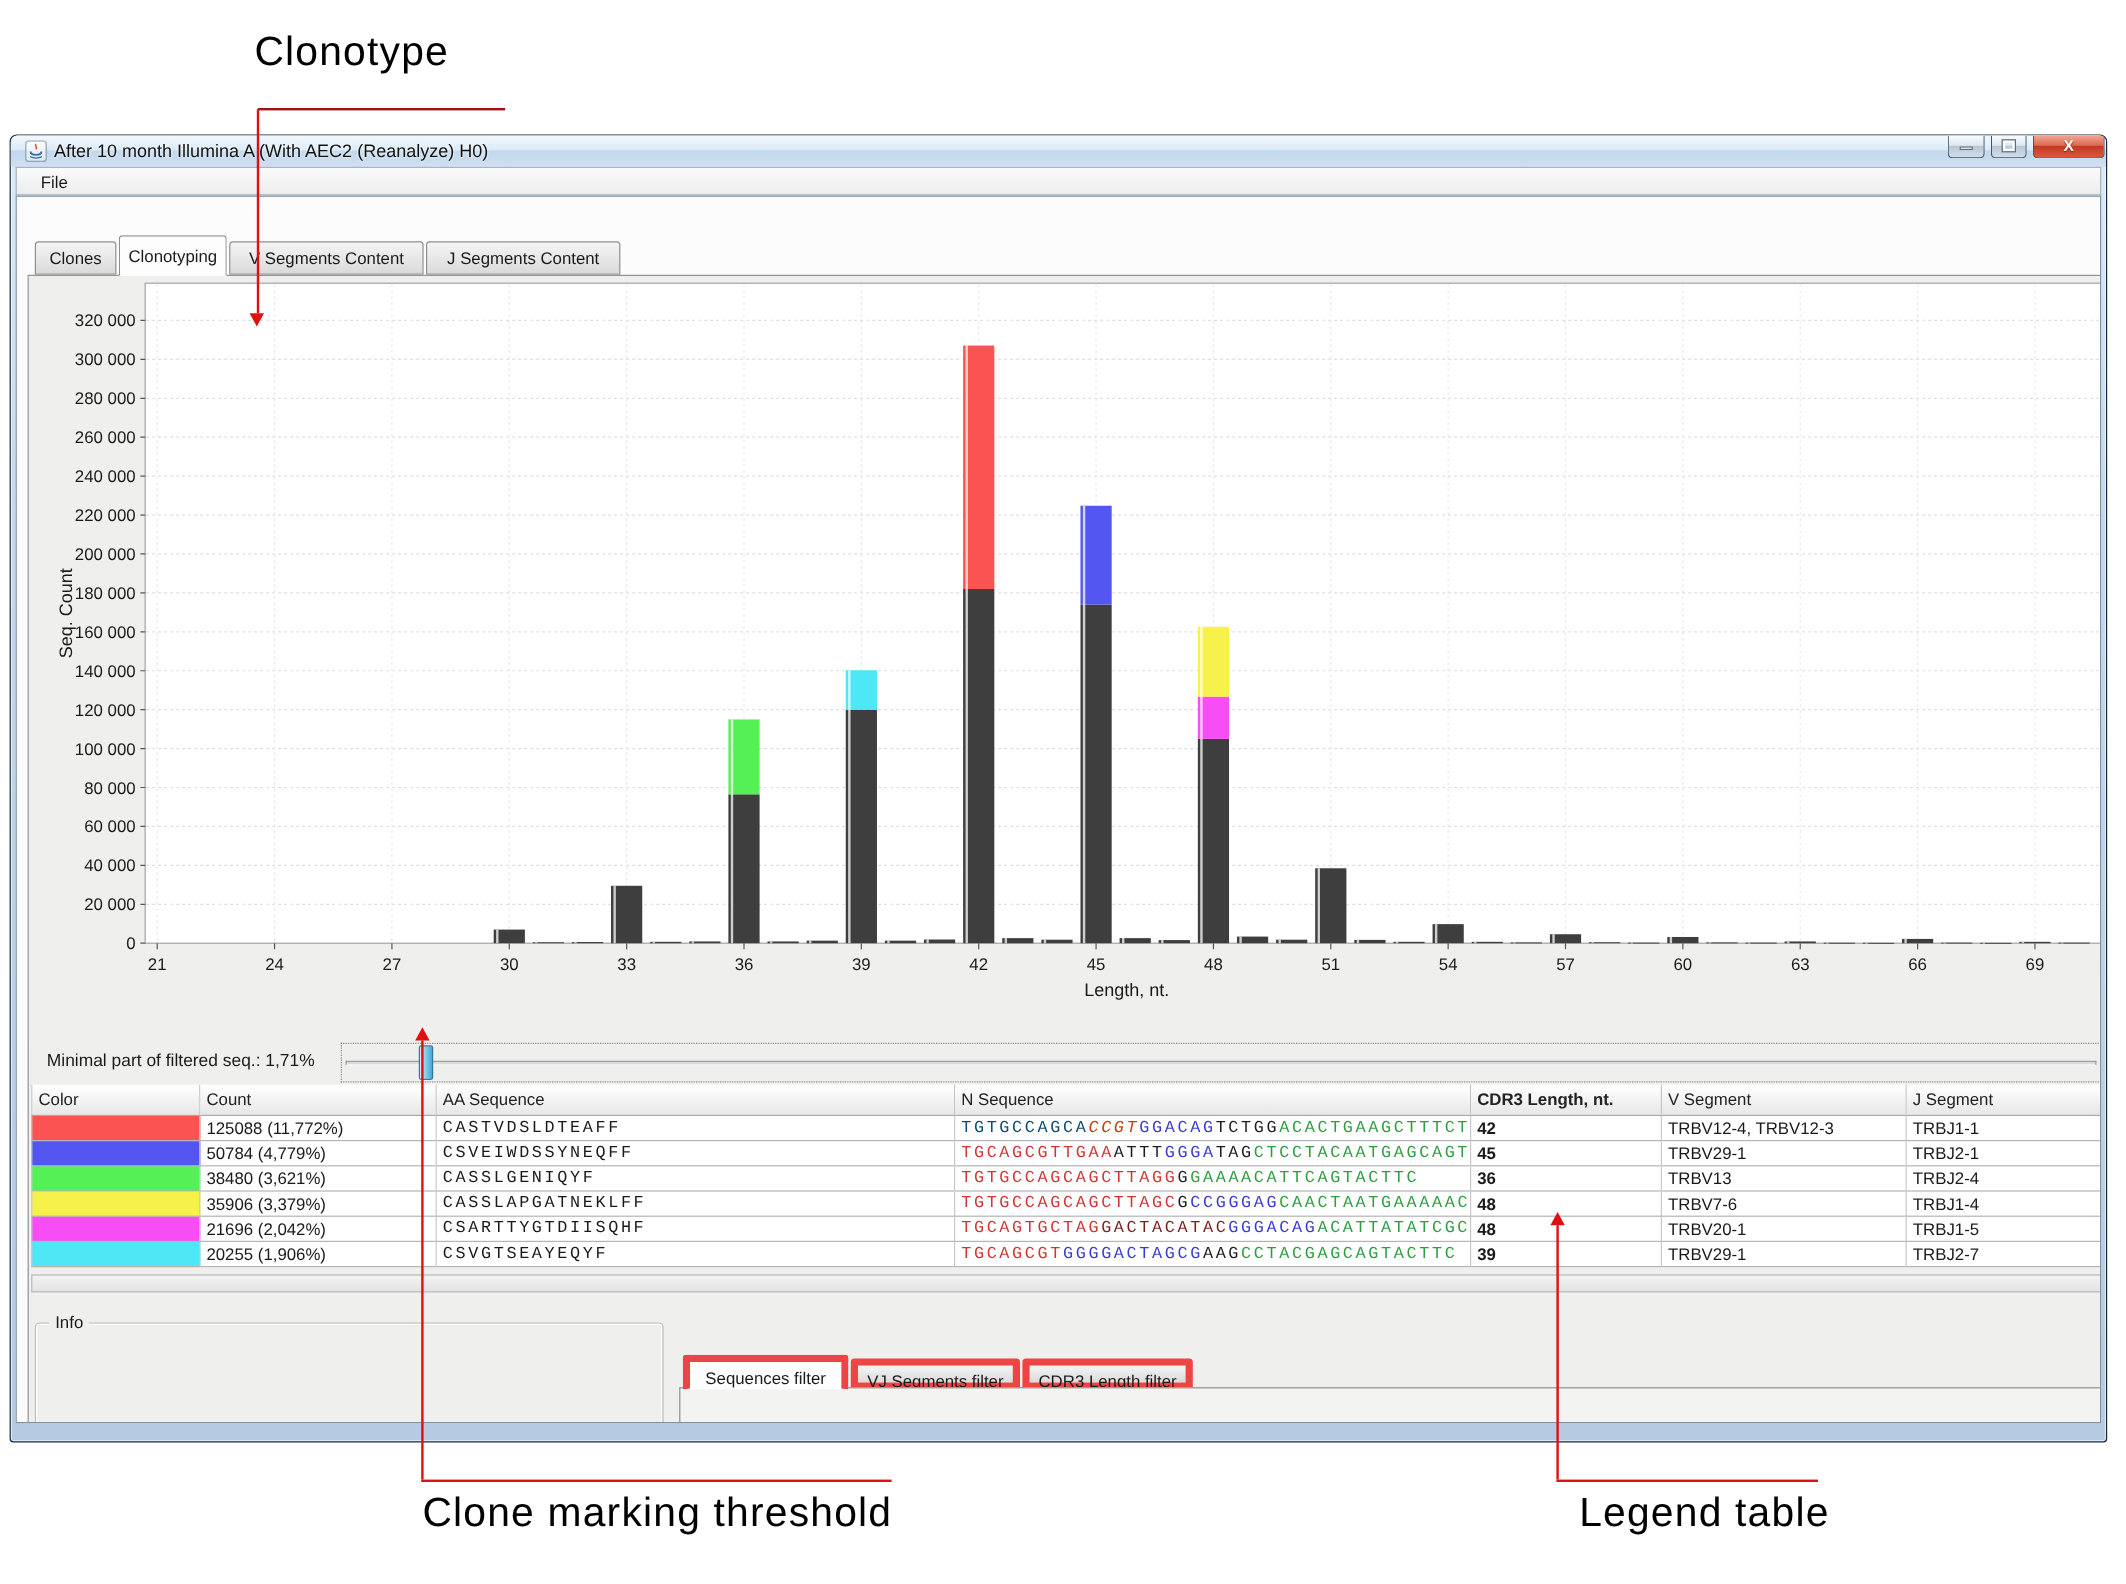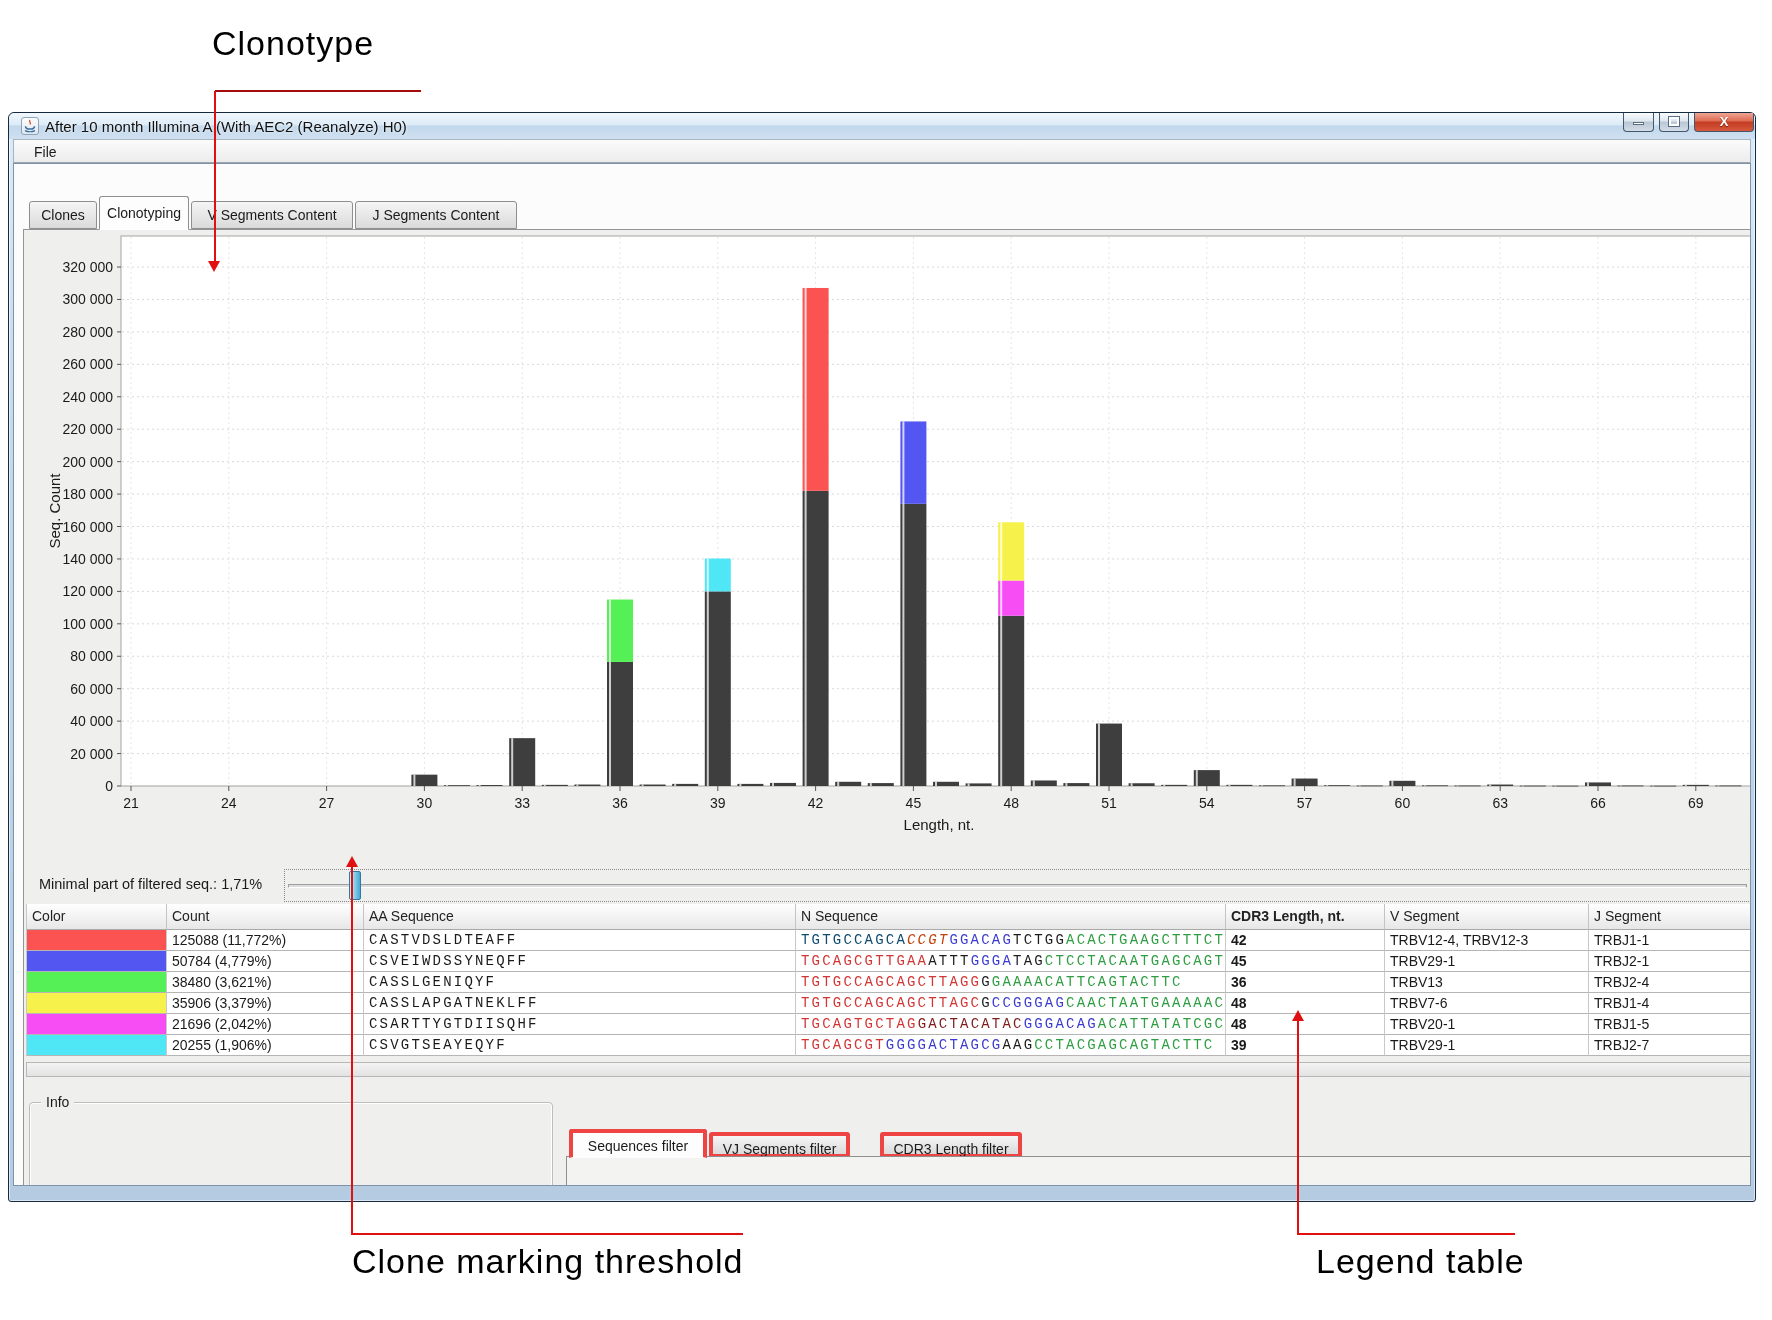--- a/index.html
+++ b/index.html
@@ -65,21 +65,21 @@
   .mono { font-family:"Liberation Mono","DejaVu Sans Mono",monospace; font-size:14px; letter-spacing:2.2px; }
   .swatch { padding:0; }
   .scroll-strip { position:absolute; left:2px; top:832px; width:1731px; height:15px;
     background:linear-gradient(180deg,#f3f3f3,#e3e3e3); border:1px solid #b7b7b7; }
 
   
   .info-box { position:absolute; left:5px; top:872px; width:524px; height:102px;
     border:1px solid #bdbdbd; border-radius:4px; box-shadow:inset 0 0 0 1px #fff; }
   .info-title { position:absolute; left:17px; top:864px; background:#efefee; padding:0 5px; font-size:14px; }
   .ftab { position:absolute; font-size:14px; text-align:center; line-height:26px;
-    background:linear-gradient(180deg,#f5f5f5,#dadada); border:4px solid #ef4444; border-radius:3px 3px 0 0; }
+    background:linear-gradient(180deg,#f5f5f5,#dadada); border:6px solid #ef4444; border-radius:3px 3px 0 0; }
   .ftab.sel { background:#fdfdfd; border-bottom:1px solid #fdfdfd; z-index:3; }
   .filter-panel { position:absolute; left:542px; top:926px; width:1189px; height:52px; border:1px solid #8e8e8e; background:#f3f3f2; z-index:2; }
   .flabel { position:absolute; font-size:14px; top:941px; height:20px; line-height:20px; text-align:right; }
   .finput { position:absolute; top:935px; height:26px; border:1px solid #8b8b8b; background:#fff; font-size:14px; padding:0 4px;
     font-family:"Liberation Sans",sans-serif; }
   .dropdown { position:absolute; top:934px; height:28px; border:1px solid #8e8e8e; border-radius:2px;
     background:linear-gradient(180deg,#f8f8f8,#dcdcdc); font-size:14px; line-height:26px; padding-left:9px; }
   .dd-arrow { position:absolute; right:7px; top:0; font-size:10px; color:#333; line-height:26px; }
   .checkbox { position:absolute; top:940px; width:15px; height:15px; background:#fff; border:1px solid #8b8b8b; border-radius:2px; }
   .cb-label { position:absolute; top:939px; font-size:14px; }
@@ -401,21 +401,21 @@
               </div>
             </div>
         </div>
         <div class="scroll-strip"></div>
 
         <div class="info-box"></div>
         <div class="info-title">Info</div>
 
         <div class="ftab sel" style="left:545px;top:899px;width:138px;height:29px;">Sequences filter</div>
         <div class="ftab" style="left:685px;top:902px;width:141px;height:26px;">VJ Segments filter</div>
-        <div class="ftab" style="left:828px;top:902px;width:142px;height:26px;margin-left:28px;">CDR3 Length filter</div>
+        <div class="ftab" style="left:828px;top:902px;width:142px;height:26px;">CDR3 Length filter</div>
         <div class="filter-panel"></div>
 
         <div class="flabel" style="left:645px;width:92px;">N Sequence:</div>
         <input class="finput" style="left: 742px; width: 128px;" value="">
         <div class="dropdown" style="left:877px;width:146px;">
           <span>No mismatches</span>
           <span class="dd-arrow">▼</span>
         </div>
         <div class="flabel" style="left:1030px;width:110px;">AA Sequence:</div>
         <input class="finput" style="left: 1144px; width: 206px;" value="">

